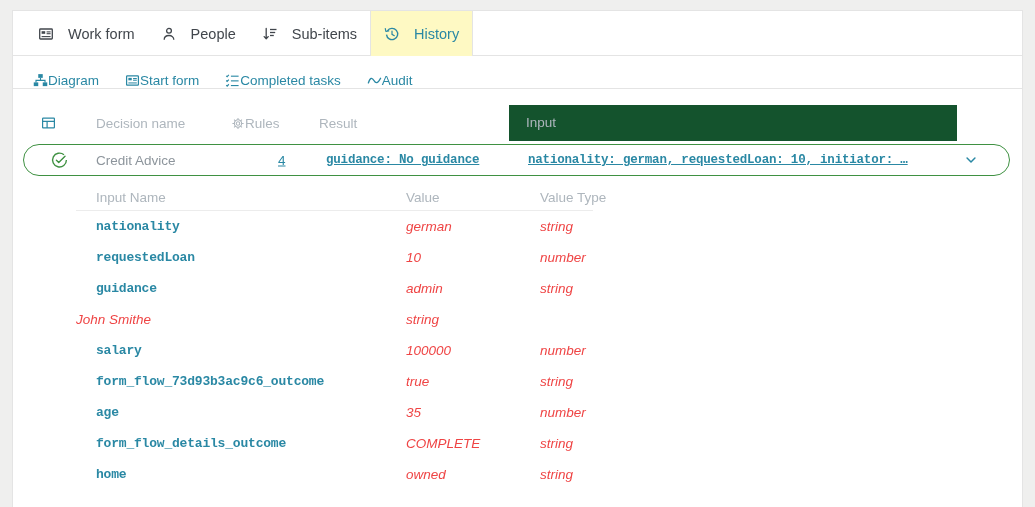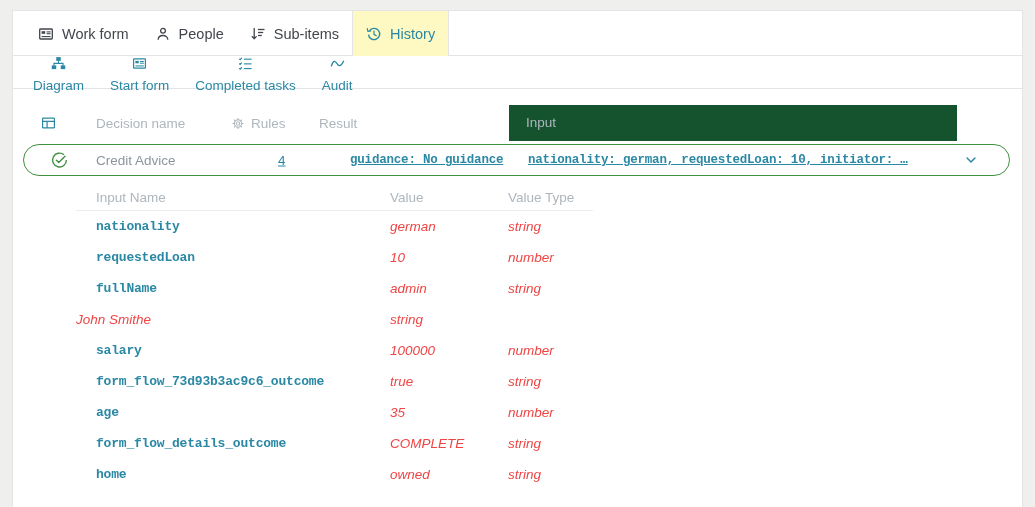--- a/index.html
+++ b/index.html
@@ -13,63 +13,63 @@
   .panel {
     position:absolute; left:12px; top:10px; width:1011px; height:497px;
     background:#ffffff; border:1px solid #e4e4e4; border-bottom:none;
   }
   svg { display:block; }
 
   
   .tabs1 { position:relative; display:flex; height:45px; padding-left:12px; align-items:stretch; }
   .tabs1-line { position:absolute; left:0; right:0; bottom:0; height:1px; background:#e4e4e4; z-index:0; }
   .tab1 {
-    position:relative; z-index:1; display:flex; align-items:center; gap:8px;
+    position:relative; z-index:1; display:flex; align-items:center; gap:14px;
     padding:0 13px; font-size:14.5px; color:#41464c; cursor:pointer; white-space:nowrap;
   }
   .tab1 svg { width:16px; height:16px; }
   .tab1.active { color:var(--teal); background:#fef9c3; border-left:1px solid #e4e4e4; border-right:1px solid #e4e4e4; }
 
   
   .tabs2 { display:flex; height:33px; padding-left:7px; border-bottom:1px solid #e4e4e4; align-items:stretch; }
   .tab2 {
-    display:flex; align-items:center; gap:7px; padding:0 13px;
-    font-size:13.5px; color:var(--teal); cursor:pointer; white-space:nowrap;flex-direction:column;
+    display:flex; align-items:flex-end; padding:0 13px;
+    font-size:13.5px; color:var(--teal); cursor:pointer; white-space:nowrap;
   }
   .tab2 svg { width:15px; height:15px; }
   .tab2.active { border-bottom:3px solid var(--teal); margin-bottom:-1px; }
 
   
   .thead { position:relative; height:36px; margin-top:16px; font-size:13.5px; color:#aeb6bd; }
   .pos { position:absolute; top:50%; transform:translateY(-50%); white-space:nowrap; }
-  .thead-rules { display:flex; align-items:center; gap:6px; }
+  .thead-rules { display:flex; align-items:center; }
   .thead-rules svg { width:14px; height:14px; }
   .thead-icon { color:var(--teal); }
   .thead-icon svg { width:15px; height:15px; }
   .input-block { position:absolute; left:496px; top:0; width:448px; height:36px; background:#14532d; line-height:36px; padding-left:17px; }
 
   
   .grow {
     position:relative; margin:3px 12px 0 10px; height:32px;
     border:1px solid var(--green); border-radius:16px; background:#fff; cursor:pointer;
   }
   .grow .check { left:27px; color:var(--green); }
   .grow .check svg { width:17px; height:17px; }
   .rname { left:72px; color:#8d959c; font-size:13.5px; }
   .rlink { color:var(--teal); text-decoration:underline; cursor:pointer; }
   .rcount { left:254px; font-size:13.5px; }
   .rmono { font-family:"Liberation Mono", monospace; font-weight:bold; font-size:12.5px; letter-spacing:-0.2px; }
-  .rresult { left:302px;margin-left:24px; }
+  .rresult { left:302px; }
   .rinput { left:504px; max-width:430px; overflow:hidden; text-overflow:ellipsis; }
   .rchev { left:940px; color:var(--teal); cursor:pointer; }
   .rchev svg { width:14px; height:14px; }
 
   
   .details { margin:9px 0 0 63px; width:517px; font-size:13.5px; }
-  .dhead, .drow { display:grid; grid-template-columns:314px 118px 85px; align-items:center; }
+  .dhead, .drow { display:grid; grid-template-columns:314px 118px 85px; align-items:center;gap:16px; }
   .dhead { height:26px; color:#aeb6bd; border-bottom:1px solid #ececec; }
   .dhead > div:first-child, .dcell-name { padding-left:20px; }
   .drow { height:31px; }
   .dcell-name { font-family:"Liberation Mono", monospace; font-weight:bold; font-size:13px; color:var(--teal); letter-spacing:-0.2px; }
   .dcell-value, .dcell-type { color:#ef4444;font-style:italic; }
 </style>
 </head>
 <body>
 
 <div class="panel">
@@ -219,21 +219,21 @@
           <div class="dcell-name">nationality</div>
           <div class="dcell-value">german</div>
           <div class="dcell-type">string</div>
         </div>
         <div class="drow">
           <div class="dcell-name">requestedLoan</div>
           <div class="dcell-value">10</div>
           <div class="dcell-type">number</div>
         </div>
         <div class="drow">
-          <div class="dcell-name">fullName</div>
+          <div class="dcell-name">guidance</div>
           <div class="dcell-value">admin</div>
           <div class="dcell-type">string</div>
         </div>
         <div class="drow">
           <div class="dcell-value">John Smithe</div>
           <div class="dcell-type">string</div>
         </div>
         <div class="drow">
           <div class="dcell-name">salary</div>
           <div class="dcell-value">100000</div>

